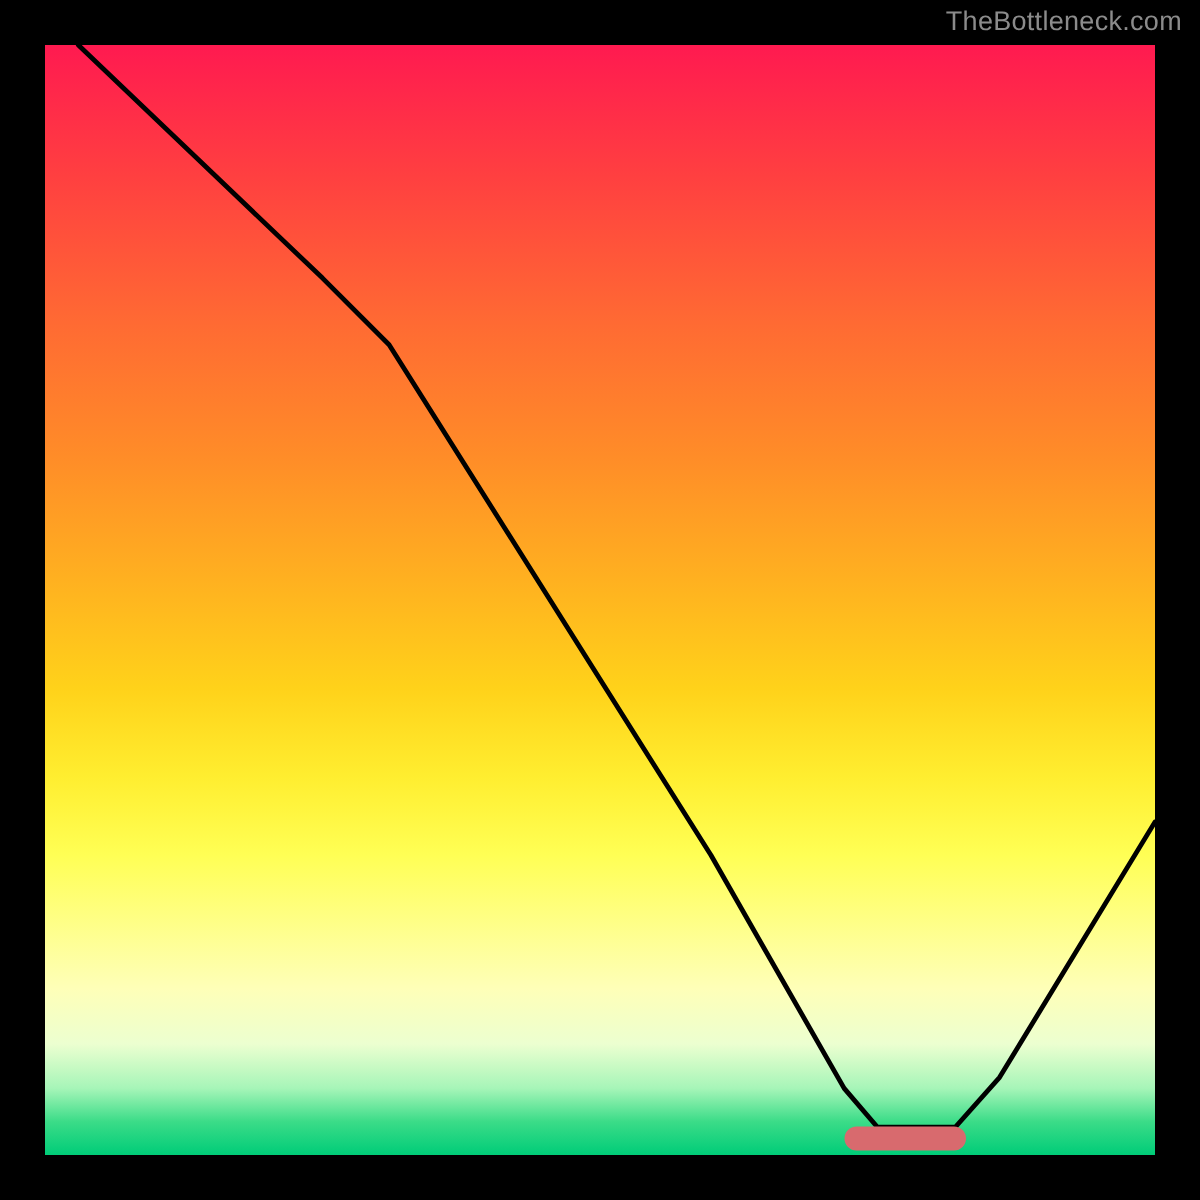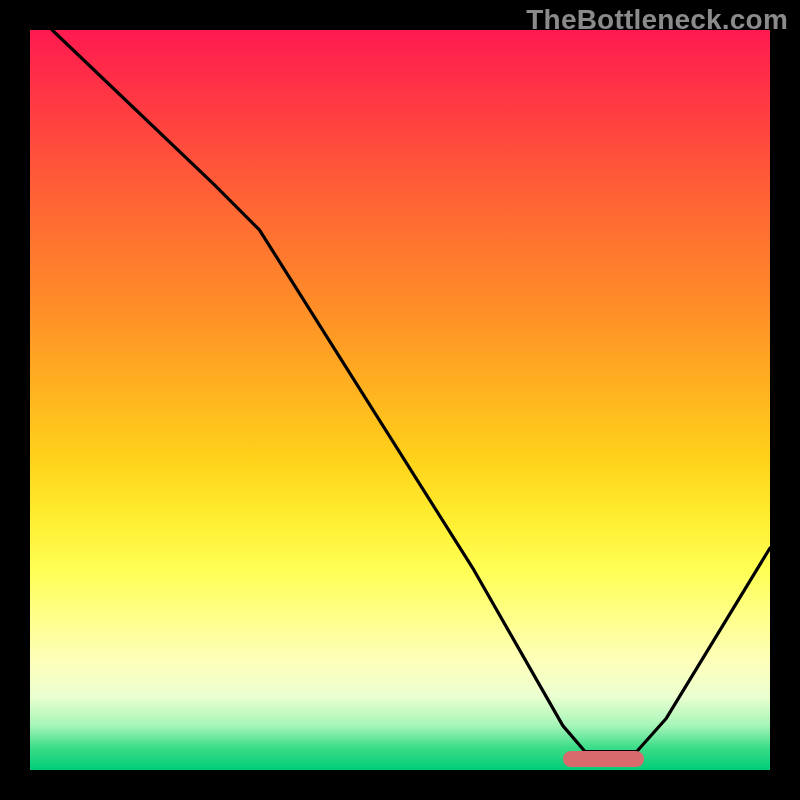--- a/index.html
+++ b/index.html
@@ -39,22 +39,22 @@
       #a6f5b8 94%,
       #3bdc88 97%,
       #00cc78 100%
     );
   }
   .watermark {
     position: absolute;
     top: 4px;
     right: 12px;
     color: #8b8b8b;
-    font-size: 28px;
-    font-weight: 700;
+    font-size: 18px;
+    font-weight: 400;
     letter-spacing: 0.2px;
     user-select: none;
   }
   svg.curve {
     position: absolute;
     top: 0;
     left: 0;
   }
   .marker {
     position: absolute;

